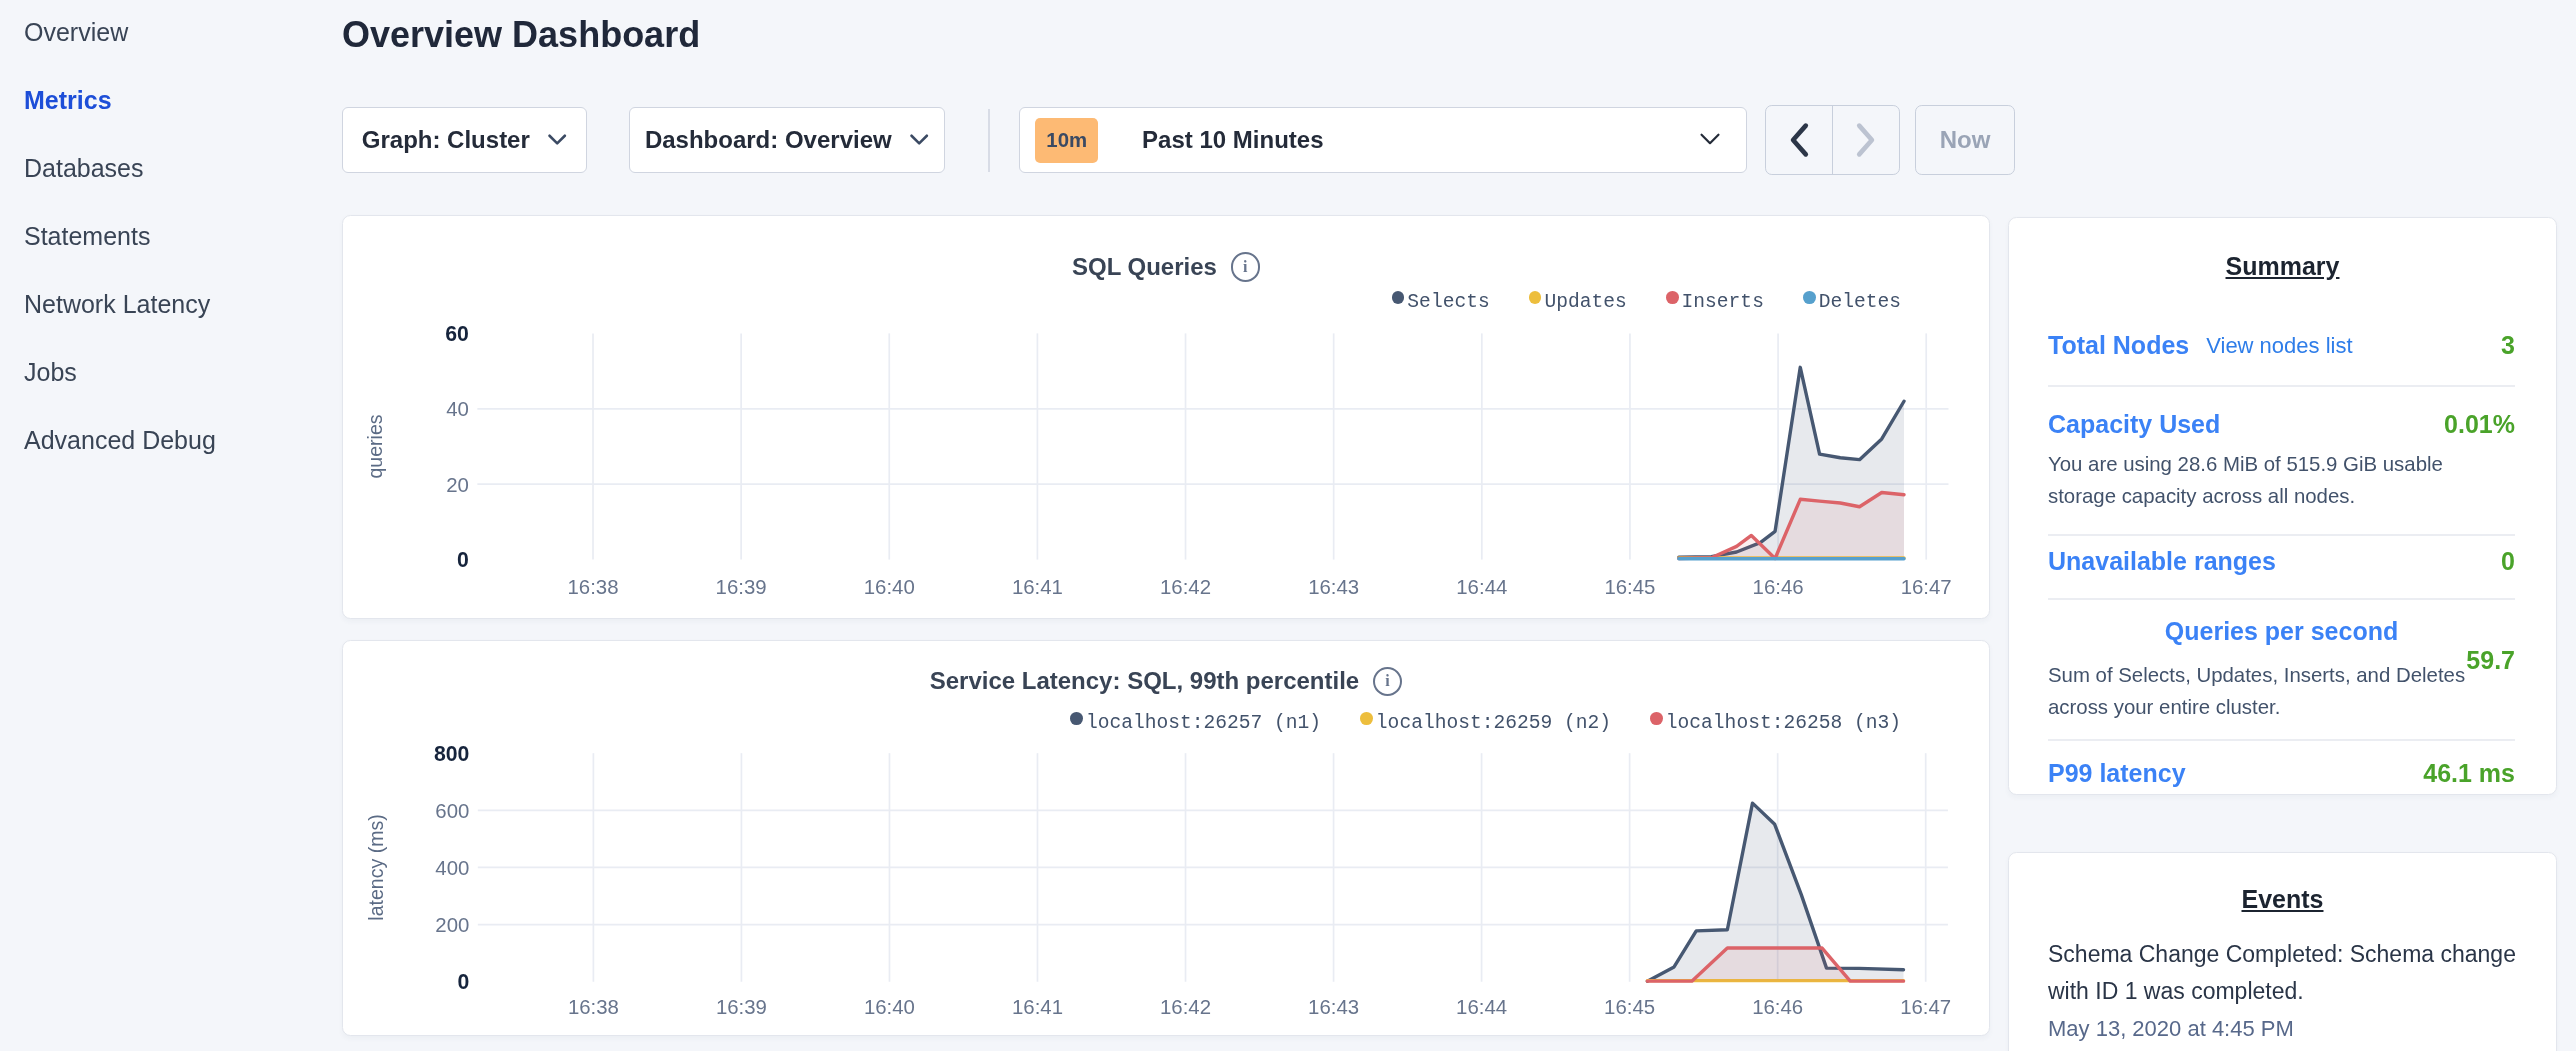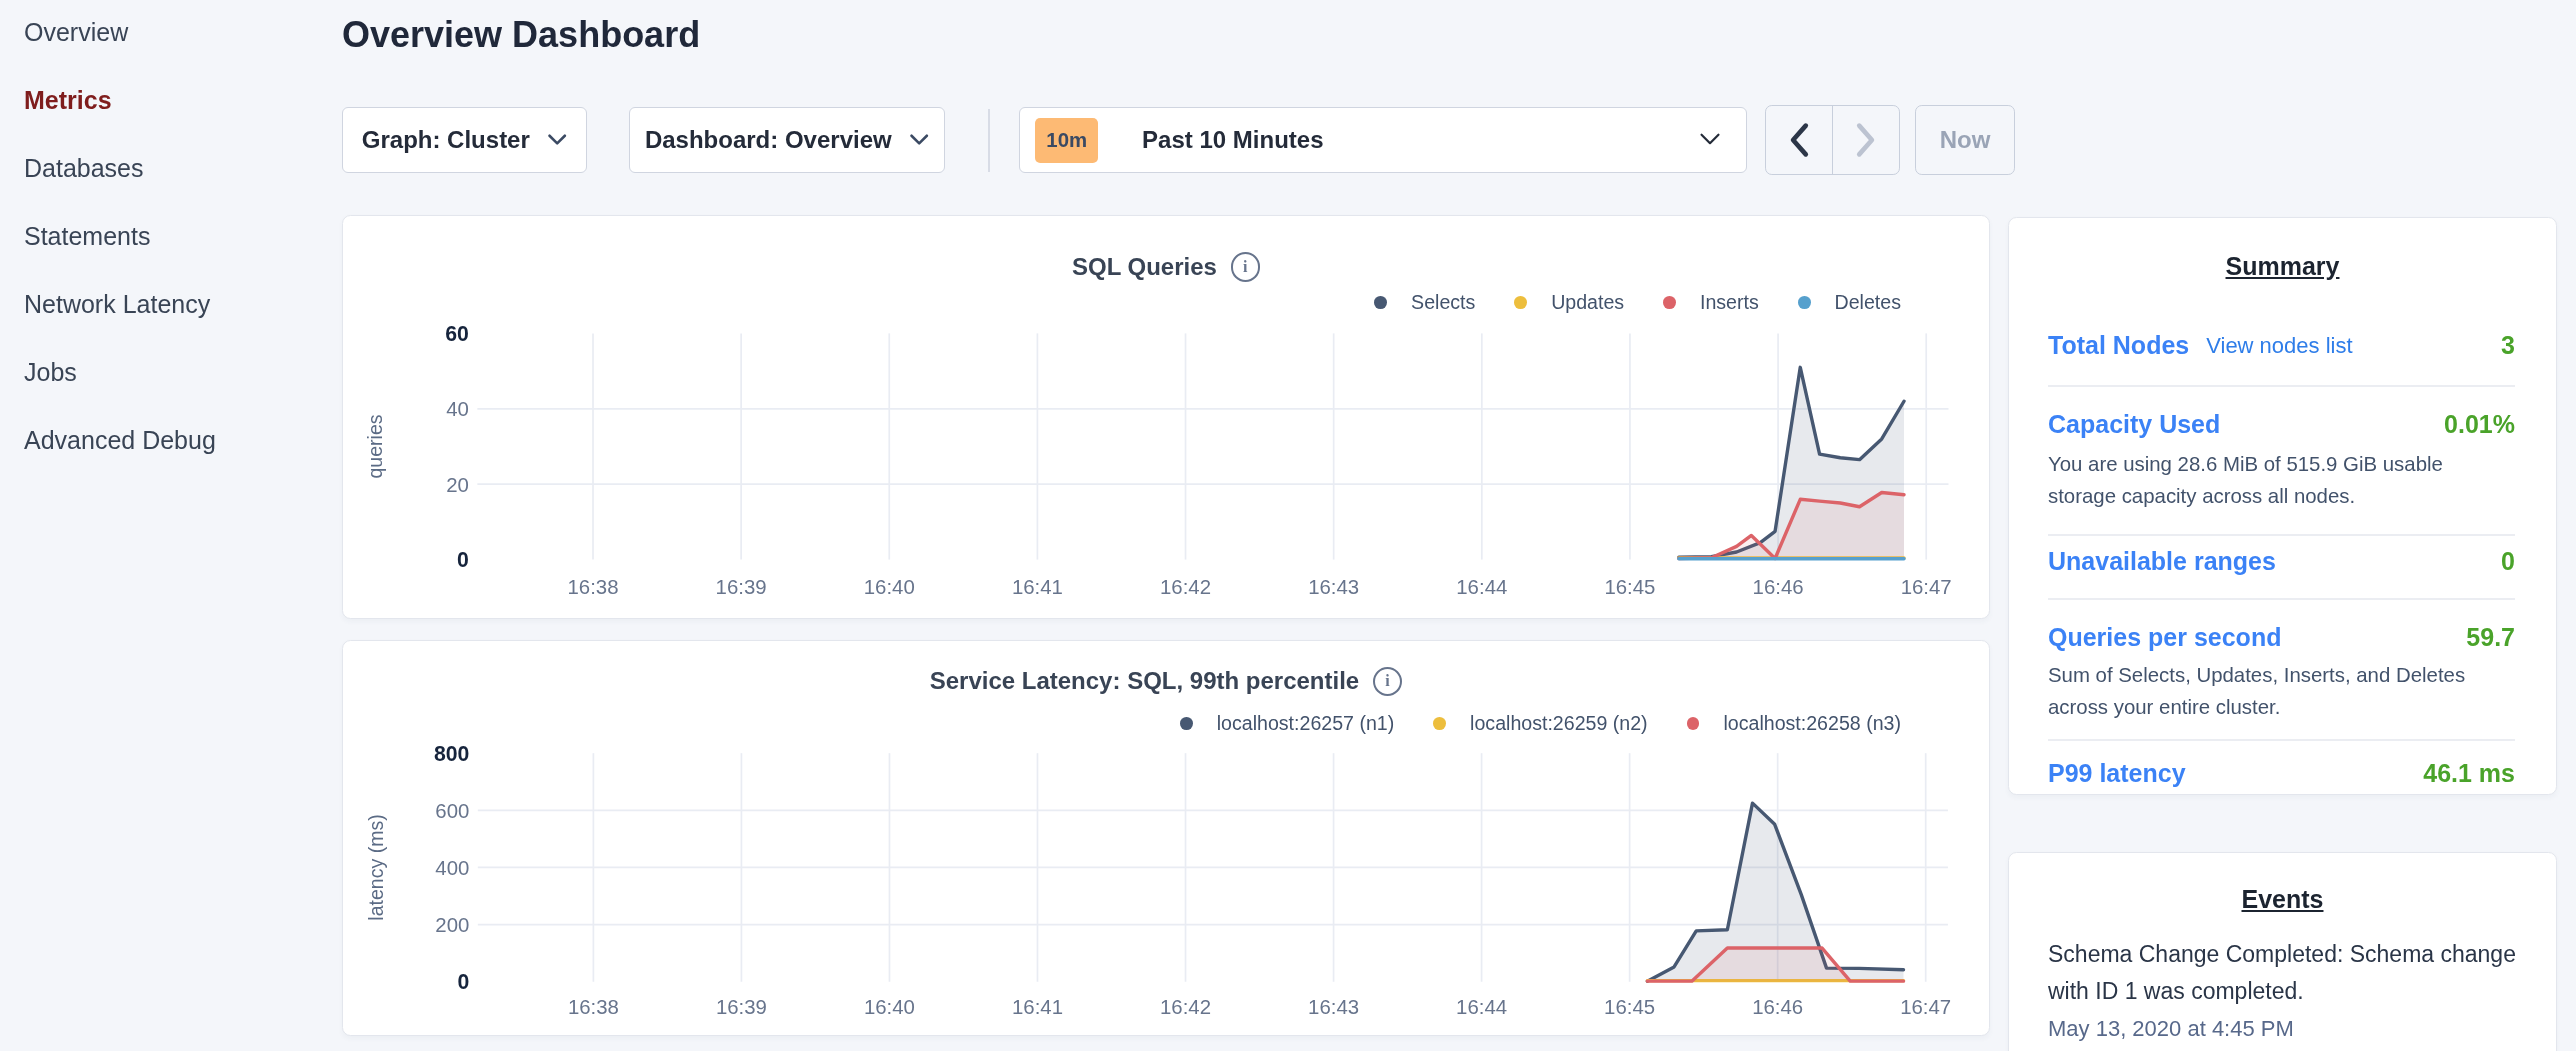--- a/index.html
+++ b/index.html
@@ -3,21 +3,21 @@
 <meta charset="utf-8">
 <style>
   html,body{margin:0;padding:0;background:#f4f6fa;}
   .app{position:relative;width:2576px;height:1051px;overflow:hidden;background:#f4f6fa;
        font-family:"Liberation Sans",sans-serif;color:#242b39;}
 
   
   .nav{position:absolute;left:24px;top:-1.7px;display:flex;flex-direction:column;}
   .nav-item{height:68px;display:flex;align-items:center;font-size:25px;font-weight:500;
             color:#394455;cursor:pointer;white-space:nowrap;}
-  .nav-item.active{color:#7f1d1d;font-weight:700;}
+  .nav-item.active{color:#1d4ed8;font-weight:700;}
 
   
   .page-title{position:absolute;left:342px;top:13.6px;font-size:36px;font-weight:600;color:#20283a;}
   .ctrl{position:absolute;top:107px;height:66px;background:#fff;border:1.7px solid #d0d5e0;
         border-radius:6px;box-sizing:border-box;display:flex;align-items:center;justify-content:center;
         gap:17px;font-size:24px;font-weight:700;color:#242b39;cursor:pointer;white-space:nowrap;}
   .dd1{left:342px;width:245px;}
   .dd2{left:629px;width:316px;}
   .vdivider{position:absolute;left:988px;top:109px;width:1.7px;height:63px;background:#d8dce6;}
   .timepicker{left:1019px;width:728px;justify-content:flex-start;padding:0 25.5px 0 15.3px;}
@@ -40,21 +40,21 @@
   .chart-title{position:absolute;left:0;width:100%;display:flex;justify-content:center;align-items:center;
                gap:13.6px;font-size:24px;font-weight:700;color:#394455;}
   .chart-card-0 .chart-title{top:36px;}
   .chart-card-1 .chart-title{top:25.5px;}
   .info-icon{width:25.5px;height:25.5px;border:2.6px solid #67748c;border-radius:50%;color:#67748c;
              font-size:16px;font-weight:700;display:flex;align-items:center;justify-content:center;
              font-family:"Liberation Serif",serif;flex:none;}
   .legend{position:absolute;right:88px;display:flex;gap:39px;align-items:center;}
   .chart-card-0 .legend{top:75px;}
   .chart-card-1 .legend{top:71px;}
-  .legend-item{display:flex;align-items:center;gap:24px;font-size:19.6px;color:#42526b;}
+  .legend-item{display:flex;align-items:flex-start;gap:3px;font-size:19.6px;color:#42526b;font-family:Liberation Mono, monospace;}
   .dot{width:12.8px;height:12.8px;border-radius:50%;flex:none;}
   svg.plot{position:absolute;left:0;top:0;}
   .grid{stroke:#e9ecf3;stroke-width:2;}
   .ytick{font-size:24px;fill:#67748c;text-anchor:end;}
   .ytick-emph{font-size:25px;font-weight:700;fill:#16243c;text-anchor:end;}
   .xtick{font-size:24px;fill:#67748c;text-anchor:middle;}
   .ylabel{font-size:23px;fill:#5b6b85;text-anchor:middle;}
 
   
   .summary-card{left:2008px;top:217px;width:549px;height:578px;}
@@ -262,21 +262,21 @@
     </div>
     <div class="sdesc" style="top:230px;">You are using 28.6 MiB of 515.9 GiB usable storage capacity across all nodes.</div>
     <div class="sdiv" style="top:316px;"></div>
 
     <div class="srow" style="top:323px;">
       <span class="slabel">Unavailable ranges</span>
       <span class="sval">0</span>
     </div>
     <div class="sdiv" style="top:380px;"></div>
 
-    <div class="srow" style="top:399px;">
+    <div class="srow" style="top:399px;flex-direction:column;">
       <span class="slabel">Queries per second</span>
       <span class="sval">59.7</span>
     </div>
     <div class="sdesc" style="top:441px;">Sum of Selects, Updates, Inserts, and Deletes across your entire cluster.</div>
     <div class="sdiv" style="top:521px;"></div>
 
     <div class="srow" style="top:535px;">
       <span class="slabel">P99 latency</span>
       <span class="sval">46.1 ms</span>
     </div>

